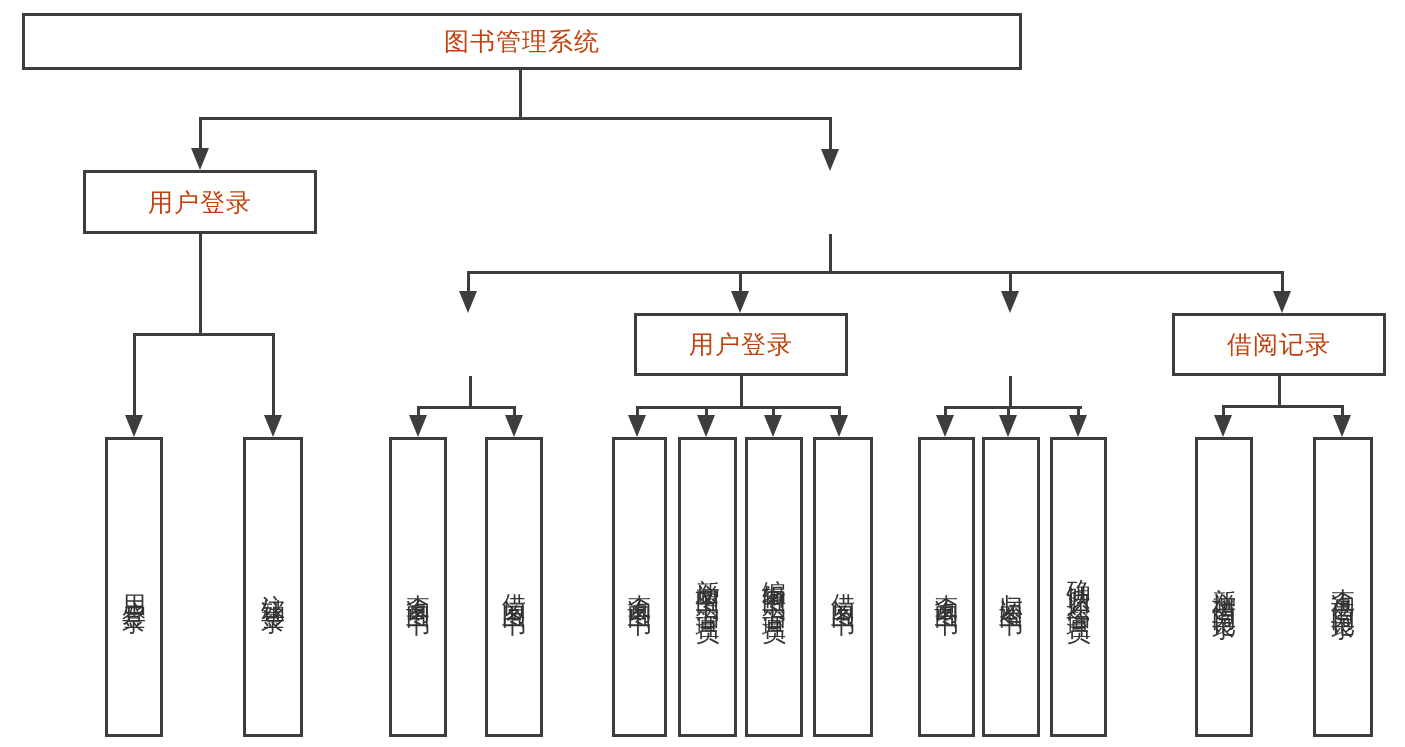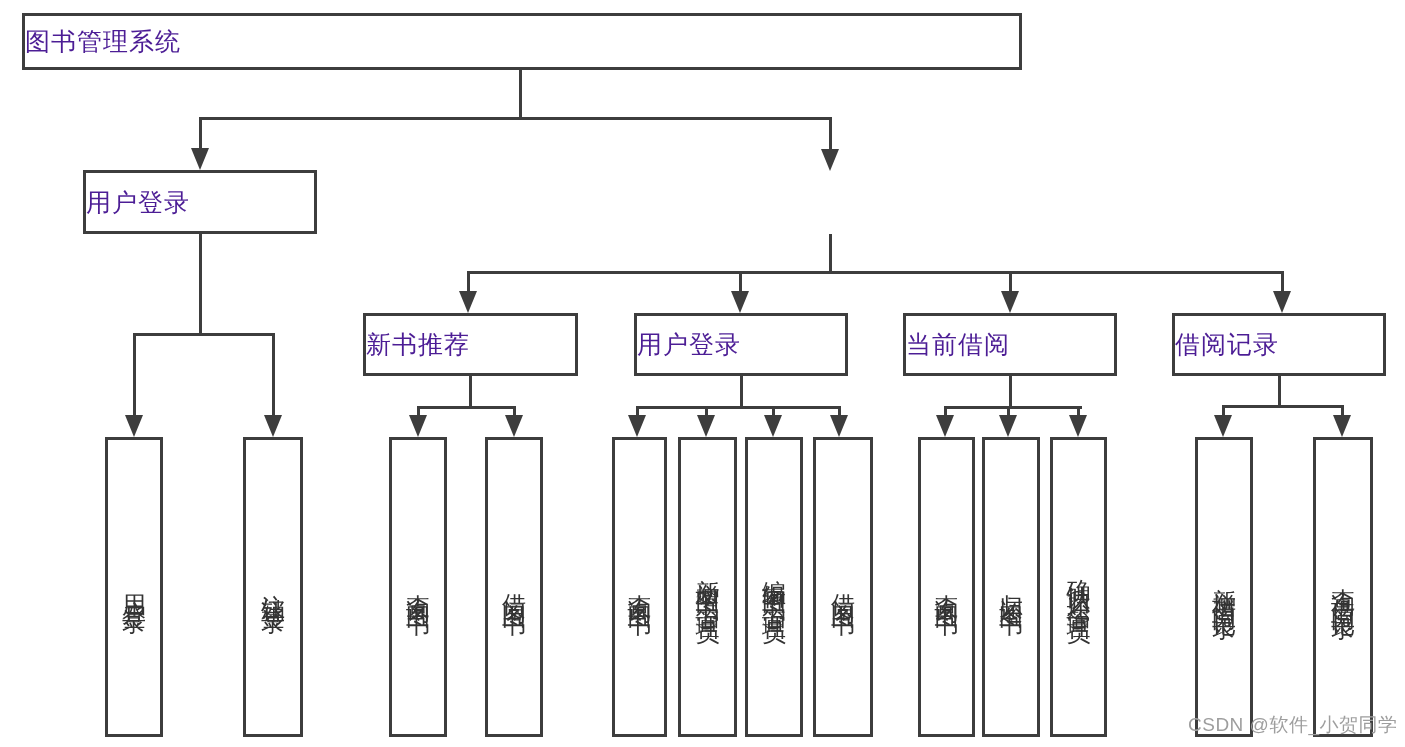--- a/index.html
+++ b/index.html
@@ -12,24 +12,24 @@
     font-family: "Liberation Sans", sans-serif;
     color: #333333;
   }
   .box {
     position: absolute;
     box-sizing: border-box;
     border: 3px solid #3d3d3d;
     background: #ffffff;
     display: flex;
     align-items: center;
-    justify-content: flex-start;
+    justify-content: center;
     font-size: 25px;
     letter-spacing: 1px;
-    color: #4c1d95;
+    color: #c2410c;
     font-family: Liberation Serif, serif;
   }
   .vbox {
     position: absolute;
     box-sizing: border-box;
     border: 3px solid #3d3d3d;
     background: #ffffff;
     display: flex;
     align-items: center;
     justify-content: center;
@@ -97,28 +97,22 @@
   <div class="line" style="left:466.5px; top:271px; width:817px; height:3px;"></div>
   <div class="line" style="left:466.5px; top:271px; width:3px; height:20px;"></div>
   <div class="arrow" style="left:459px; top:291px;"></div>
   <div class="line" style="left:738.5px; top:271px; width:3px; height:20px;"></div>
   <div class="arrow" style="left:731px; top:291px;"></div>
   <div class="line" style="left:1008.5px; top:271px; width:3px; height:20px;"></div>
   <div class="arrow" style="left:1001px; top:291px;"></div>
   <div class="line" style="left:1280.5px; top:271px; width:3px; height:20px;"></div>
   <div class="arrow" style="left:1273px; top:291px;"></div>
 
-  <div class="box" style="left:363px; top:313px; width:215px; height:63px;">
-    <span>新书推荐</span>
-  </div>
   <div class="box" style="left:634px; top:313px; width:214px; height:63px;">
     <span>用户登录</span>
-  </div>
-  <div class="box" style="left:903px; top:313px; width:214px; height:63px;">
-    <span>当前借阅</span>
   </div>
   <div class="box" style="left:1172px; top:313px; width:214px; height:63px;">
     <span>借阅记录</span>
   </div>
 
   <div class="line" style="left:468.5px; top:376px; width:3px; height:30px;"></div>
   <div class="line" style="left:416.5px; top:406px; width:99px; height:3px;"></div>
   <div class="line" style="left:416.5px; top:406px; width:3px; height:9px;"></div>
   <div class="arrow" style="left:409px; top:415px;"></div>
   <div class="line" style="left:512.5px; top:406px; width:3px; height:9px;"></div>
@@ -188,15 +182,14 @@
     <span class="vtext">确认归还（管理员）</span>
   </div>
 
   <div class="vbox" style="left:1195px; top:437px; width:58px; height:300px;">
     <span class="vtext">新增借阅记录</span>
   </div>
   <div class="vbox" style="left:1313px; top:437px; width:60px; height:300px;">
     <span class="vtext">查询借阅记录</span>
   </div>
 
-  <div class="watermark">CSDN @软件_小贺同学</div>
 
 </div>
 
 </body></html>

